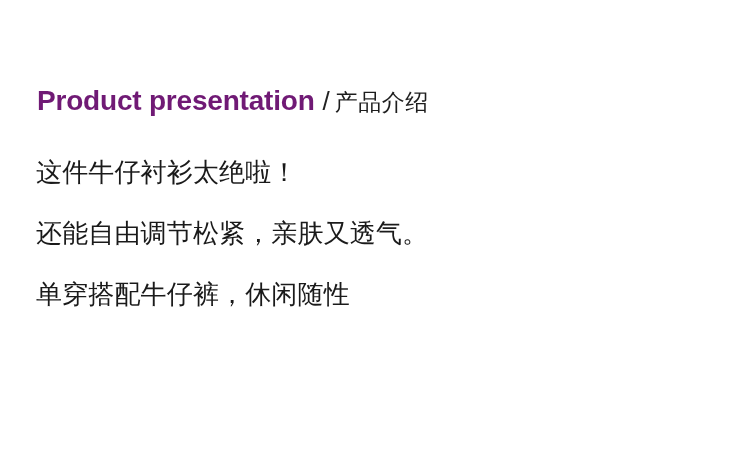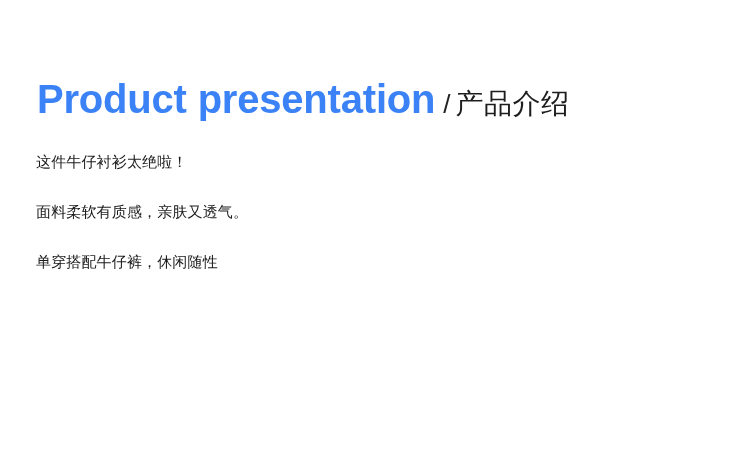--- a/index.html
+++ b/index.html
@@ -27,70 +27,70 @@
   
   .heading {
     position: absolute;
     left: 37px;
     top: 60px;
     white-space: nowrap;
     line-height: 36px;
   }
   .heading-en {
     font-family: "Liberation Sans", "DejaVu Sans", sans-serif;
-    font-size: 40px;
+    font-size: 28px;
     font-weight: 700;
     letter-spacing: -0.2px;
-    color: #3b82f6;
+    color: #701a75;
     vertical-align: baseline;
   }
   .heading-sep {
     font-family: "Liberation Sans", "DejaVu Sans", sans-serif;
     font-size: 26px;
     font-weight: 400;
     color: #222222;
     padding: 0 5px 0 8px;
     vertical-align: baseline;
   }
   .heading-cn {
     font-family: "Liberation Sans", "DejaVu Sans", sans-serif;
-    font-size: 28px;
+    font-size: 23px;
     font-weight: 400;
     letter-spacing: 0.5px;
     color: #1d1d1d;
     vertical-align: baseline;
   }
 
   
   .body-copy {
     position: absolute;
     left: 36px;
     top: 129px;
     width: 690px;
   }
   .copy-line {
     font-family: "Liberation Sans", "DejaVu Sans", sans-serif;
-    font-size: 15px;
+    font-size: 26px;
     font-weight: 400;
     color: #1a1a1a;
     line-height: 35px;
     height: 35px;
     letter-spacing: 0.15px;
     white-space: nowrap;
   }
 </style>
 </head>
 <body>
 
 <div class="page">
 
   <h1 class="heading">
     <span class="heading-en">Product presentation</span><span class="heading-sep">/</span><span class="heading-cn">产品介绍</span>
   </h1>
 
   <div class="body-copy">
     <p class="copy-line">这件牛仔衬衫太绝啦！</p>
-    <p class="copy-line">面料柔软有质感，亲肤又透气。</p>
+    <p class="copy-line">还能自由调节松紧，亲肤又透气。</p>
     <p class="copy-line">单穿搭配牛仔裤，休闲随性</p>
 
   </div>
 
 </div>
 
 </body></html>

